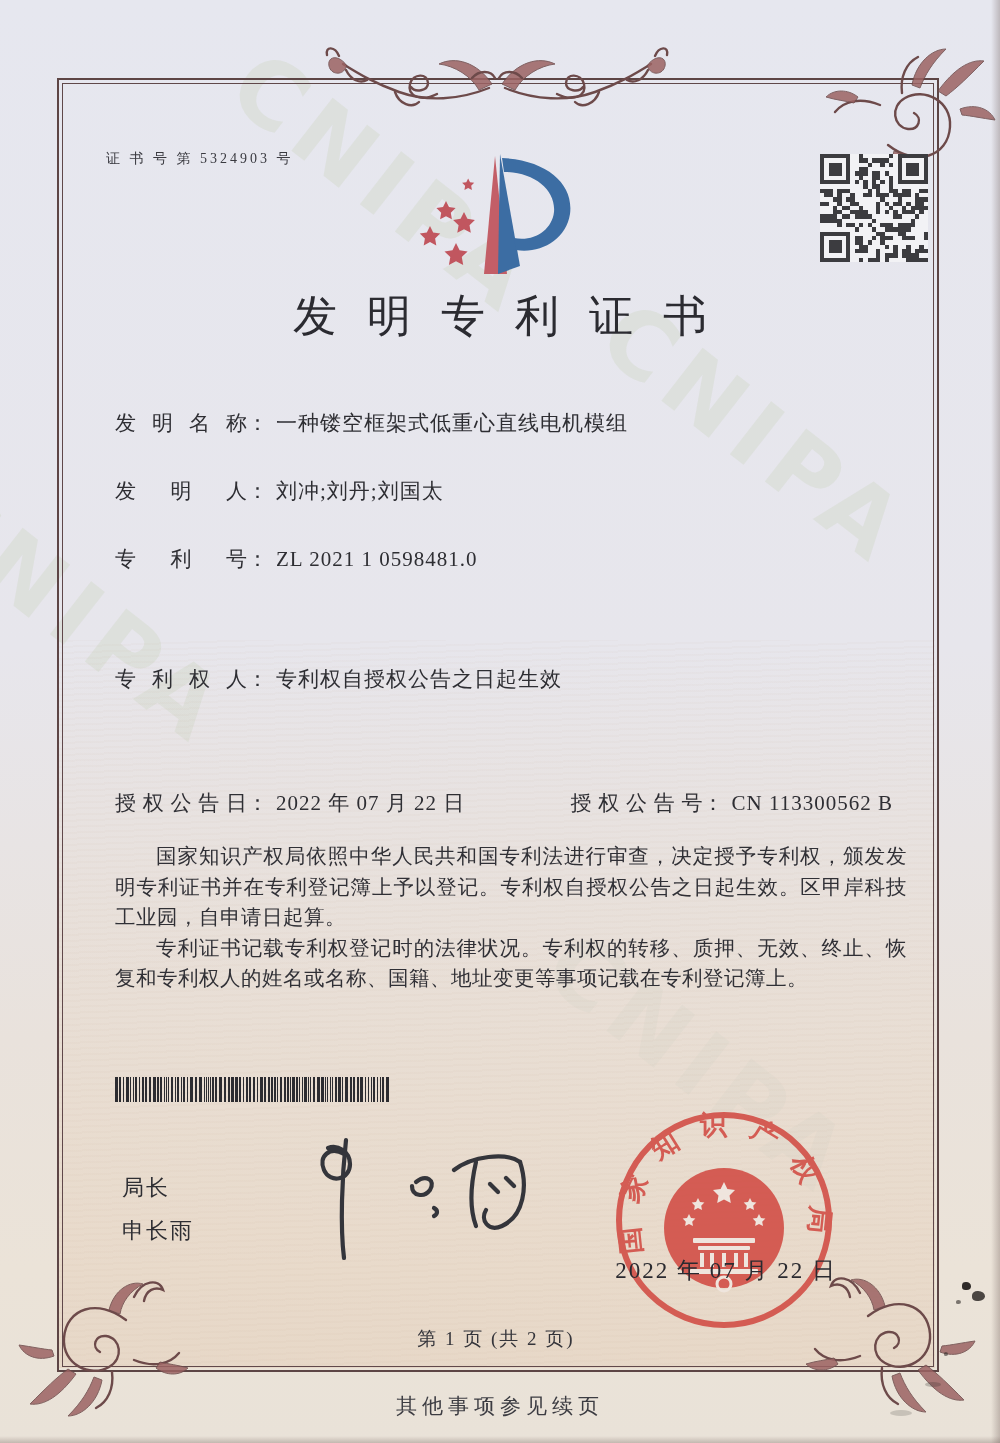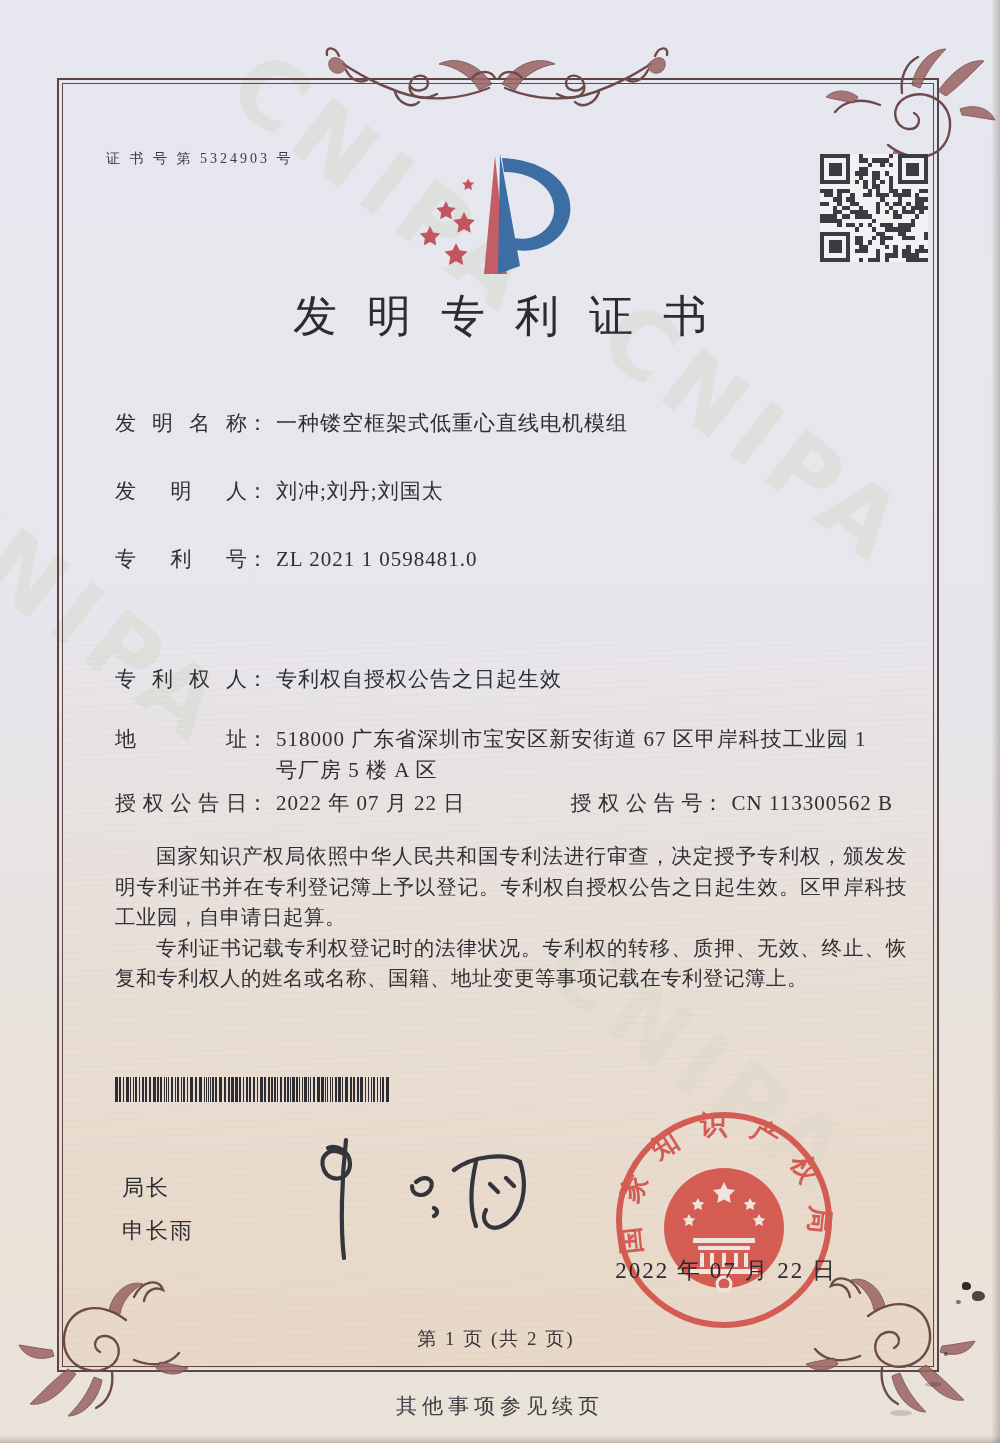--- a/index.html
+++ b/index.html
@@ -471,23 +471,20 @@
   </div>
   <div class="row" style="top:476px;">
     <span class="lbl">发明人</span><span class="col">：</span><span class="val">刘冲;刘丹;刘国太</span>
   </div>
   <div class="row" style="top:544px;">
     <span class="lbl">专利号</span><span class="col">：</span><span class="val">ZL 2021 1 0598481.0</span>
   </div>
   <div class="row" style="top:664px;">
     <span class="lbl">专利权人</span><span class="col">：</span><span class="val">专利权自授权公告之日起生效</span>
   </div>
-  <div class="row" style="top:724px;">
-    <span class="lbl">地址</span><span class="col">：</span><span class="val wrap">518000 广东省深圳市宝安区新安街道 67 区甲岸科技工业园 1 号厂房 5 楼 A 区</span>
-  </div>
   <div class="row" style="top:788px;">
     <span><span class="lbl">授权公告日</span><span class="col">：</span><span class="val">2022 年 07 月 22 日</span></span>
     <span class="pair2"><span class="lbl">授权公告号</span><span class="col">：</span><span class="val">CN 113300562 B</span></span>
   </div>
 
   
   <div class="paras">
     <p>国家知识产权局依照中华人民共和国专利法进行审查，决定授予专利权，颁发发明专利证书并在专利登记簿上予以登记。专利权自授权公告之日起生效。区甲岸科技工业园，自申请日起算。</p>
     <p>专利证书记载专利权登记时的法律状况。专利权的转移、质押、无效、终止、恢复和专利权人的姓名或名称、国籍、地址变更等事项记载在专利登记簿上。</p>
   </div>

